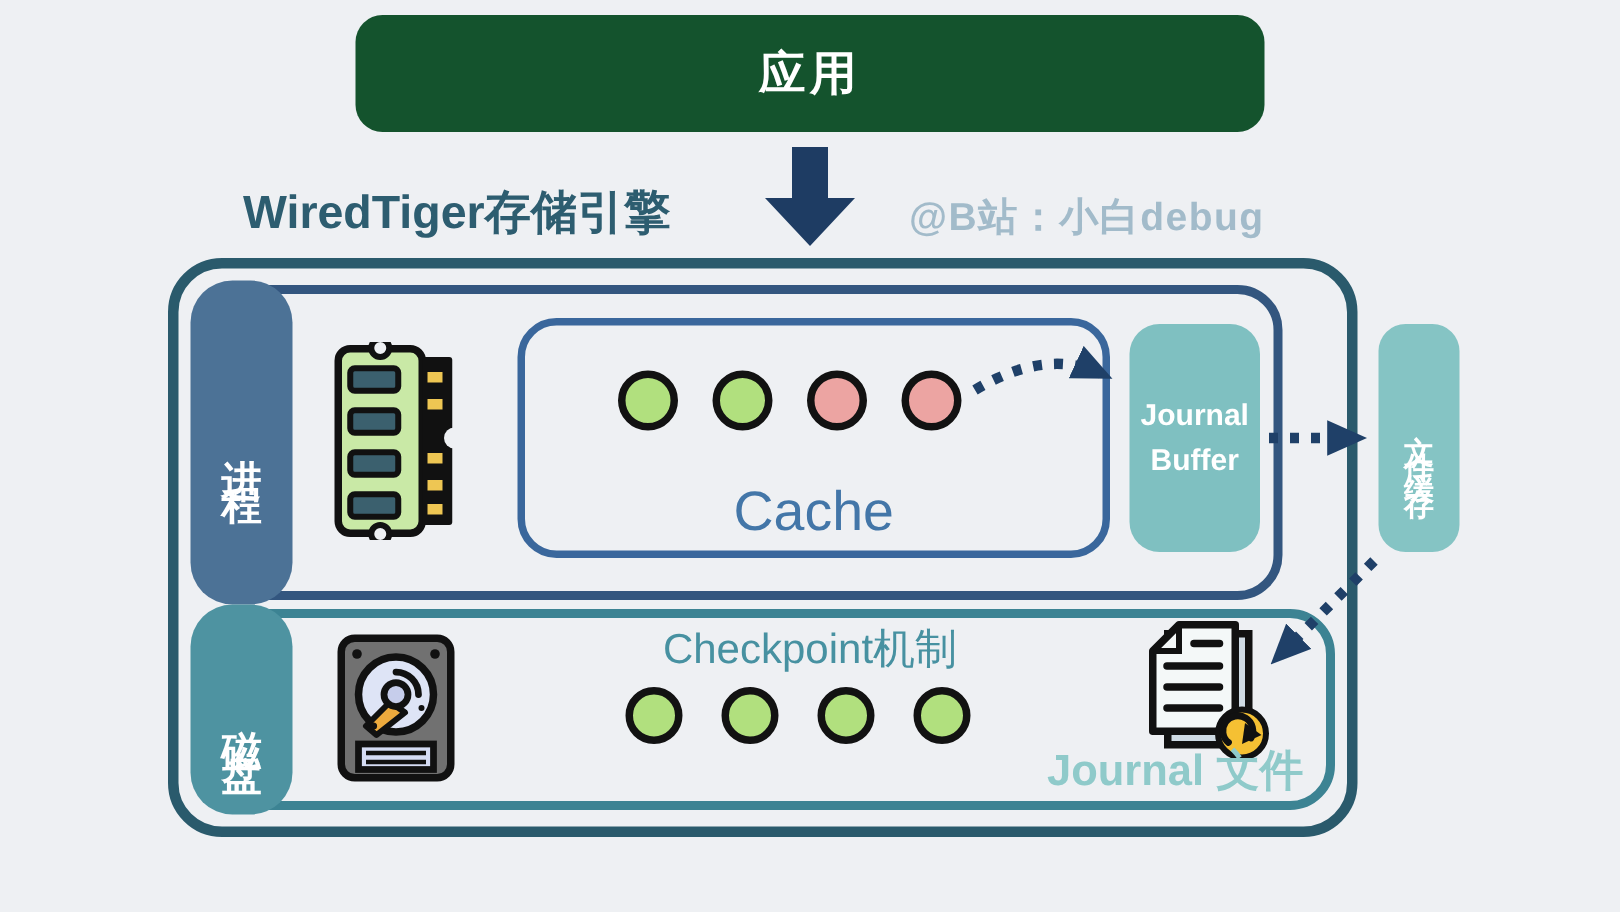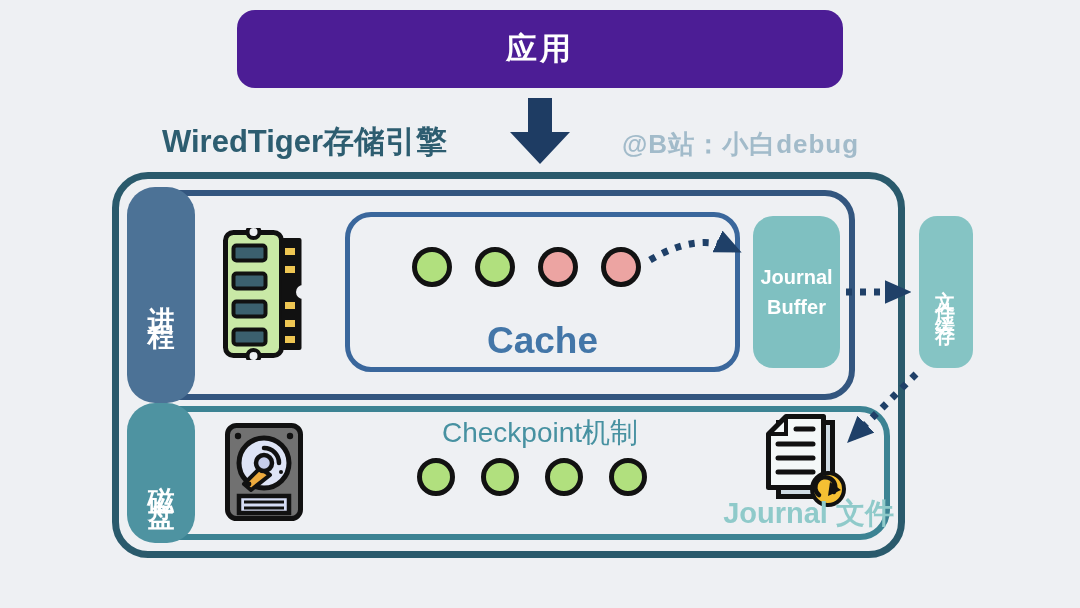--- a/index.html
+++ b/index.html
@@ -8,31 +8,31 @@
     position:relative;
     background:#eef0f3;
     font-family:"Liberation Sans","DejaVu Sans",sans-serif;
     overflow:hidden;
   }
   .abs { position:absolute; }
 
   
   .app-box {
     left:237px; top:10px; width:606px; height:78px;
-    background:#4c1d95; border-radius:18px;
+    background:#14532d; border-radius:18px;
     display:flex; align-items:center; justify-content:center;
     color:#ffffff; font-size:31px; font-weight:bold; letter-spacing:3px;
   }
 
   .diagram-title {
     left:122px; top:121px;
     font-size:31px; font-weight:bold; color:#2d5d70;margin-left:40px;
   }
   .watermark {
-    left:622px; top:127px;
+    left:606px; top:127px;
     font-size:26px; font-weight:bold; color:#a2bbca; letter-spacing:1px;
   }
 
   
   .engine-box {
     left:112px; top:172px; width:793px; height:386px;
     border:7px solid #2a5a6c; border-radius:36px;
   }
 
   
@@ -62,21 +62,21 @@
   }
   .dot {
     width:40px; height:40px; border-radius:50%;
     border:5px solid #121212;
   }
   .checkpoint-dots .dot { width:38px; height:38px; }
   .dot.green { background:#b1e07e; }
   .dot.pink  { background:#eca4a2; }
   .cache-title {
     left:345px; top:320px; width:395px; text-align:center;
-    font-size:37px; font-weight:bold; color:#4376a8;
+    font-size:37px; font-weight:normal; color:#4376a8;
   }
 
   
   .journal-buffer {
     left:753px; top:216px; width:87px; height:152px;
     background:#7fc0c1; border-radius:20px;
     display:flex; align-items:center; justify-content:flex-start; text-align:center;
     color:#ffffff; font-size:20px; font-weight:bold; line-height:1.5;
   }
 
@@ -91,21 +91,21 @@
     display:flex; align-items:center; justify-content:center;
     color:#fff; font-size:27px; font-weight:bold;
     writing-mode:vertical-lr; text-orientation:upright; letter-spacing:16px;
     text-indent:16px;
   }
   .checkpoint-title {
     left:380px; top:414px; width:320px; text-align:center;
     font-size:28px; font-weight:normal; color:#4791a1;
   }
   .journal-file-label {
-    left:698px; top:494px; width:196px; text-align:right;
+    left:698px; top:494px; width:196px; text-align:left;
     font-size:29px; font-weight:bold; color:#8fcaca;
   }
 
   
   .file-cache {
     left:919px; top:216px; width:54px; height:152px;
     background:#85c4c4; border-radius:18px;
     display:flex; align-items:center; justify-content:center;
     color:#fff; font-size:20px; font-weight:bold;
     writing-mode:vertical-lr; text-orientation:upright; letter-spacing:12px;

